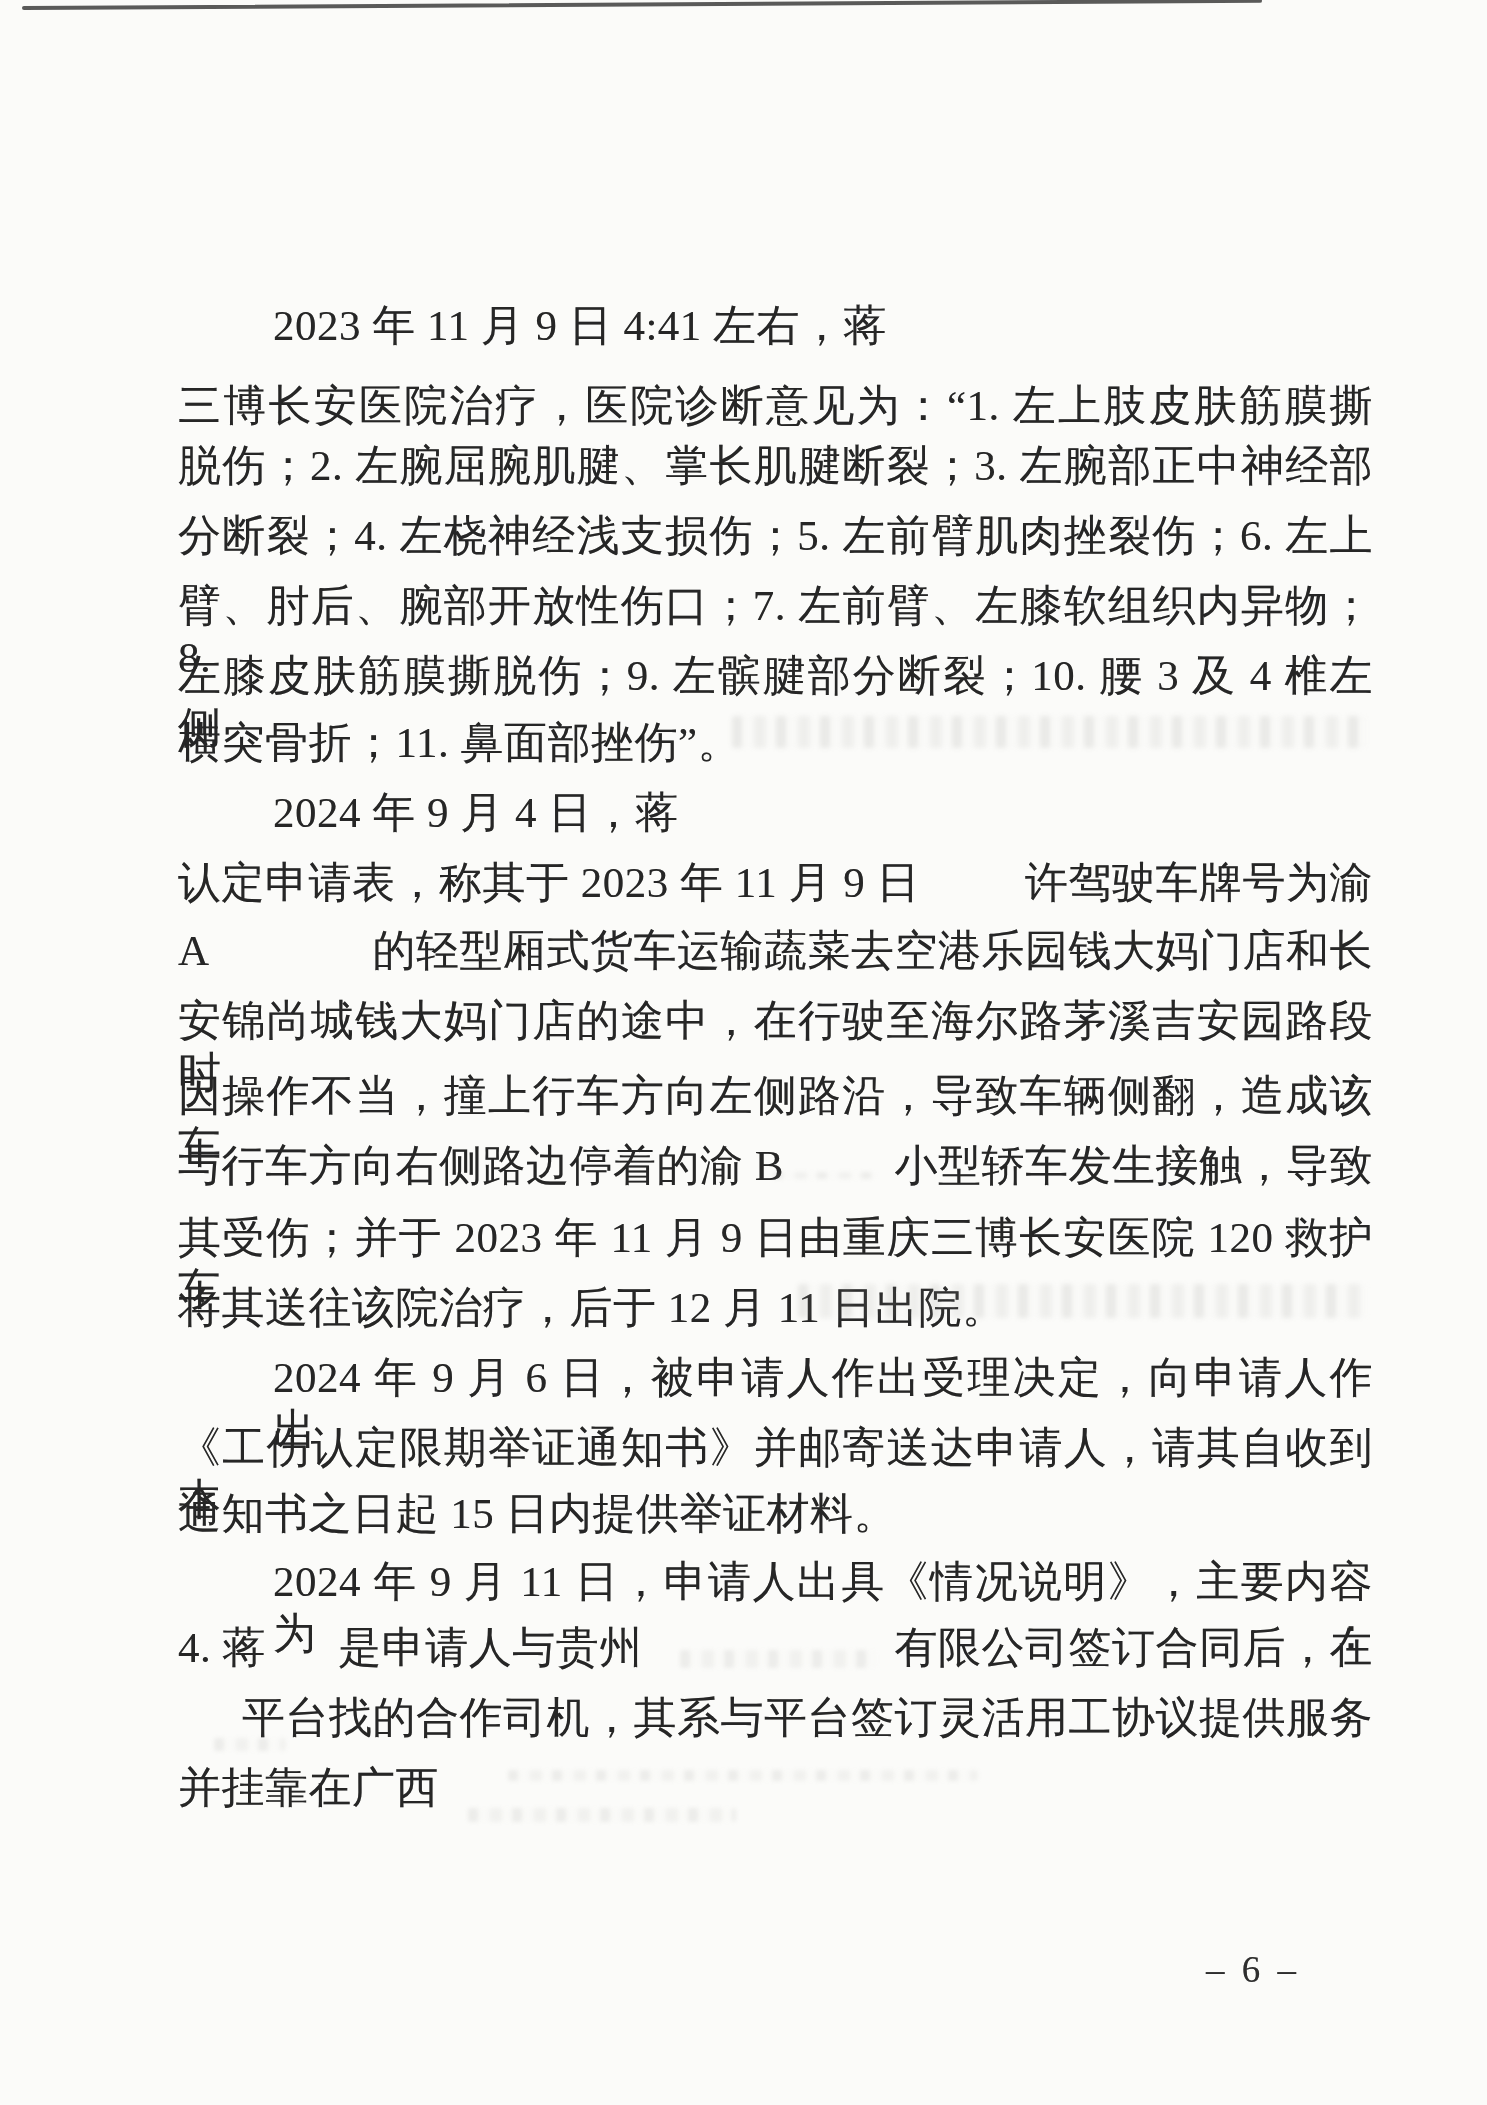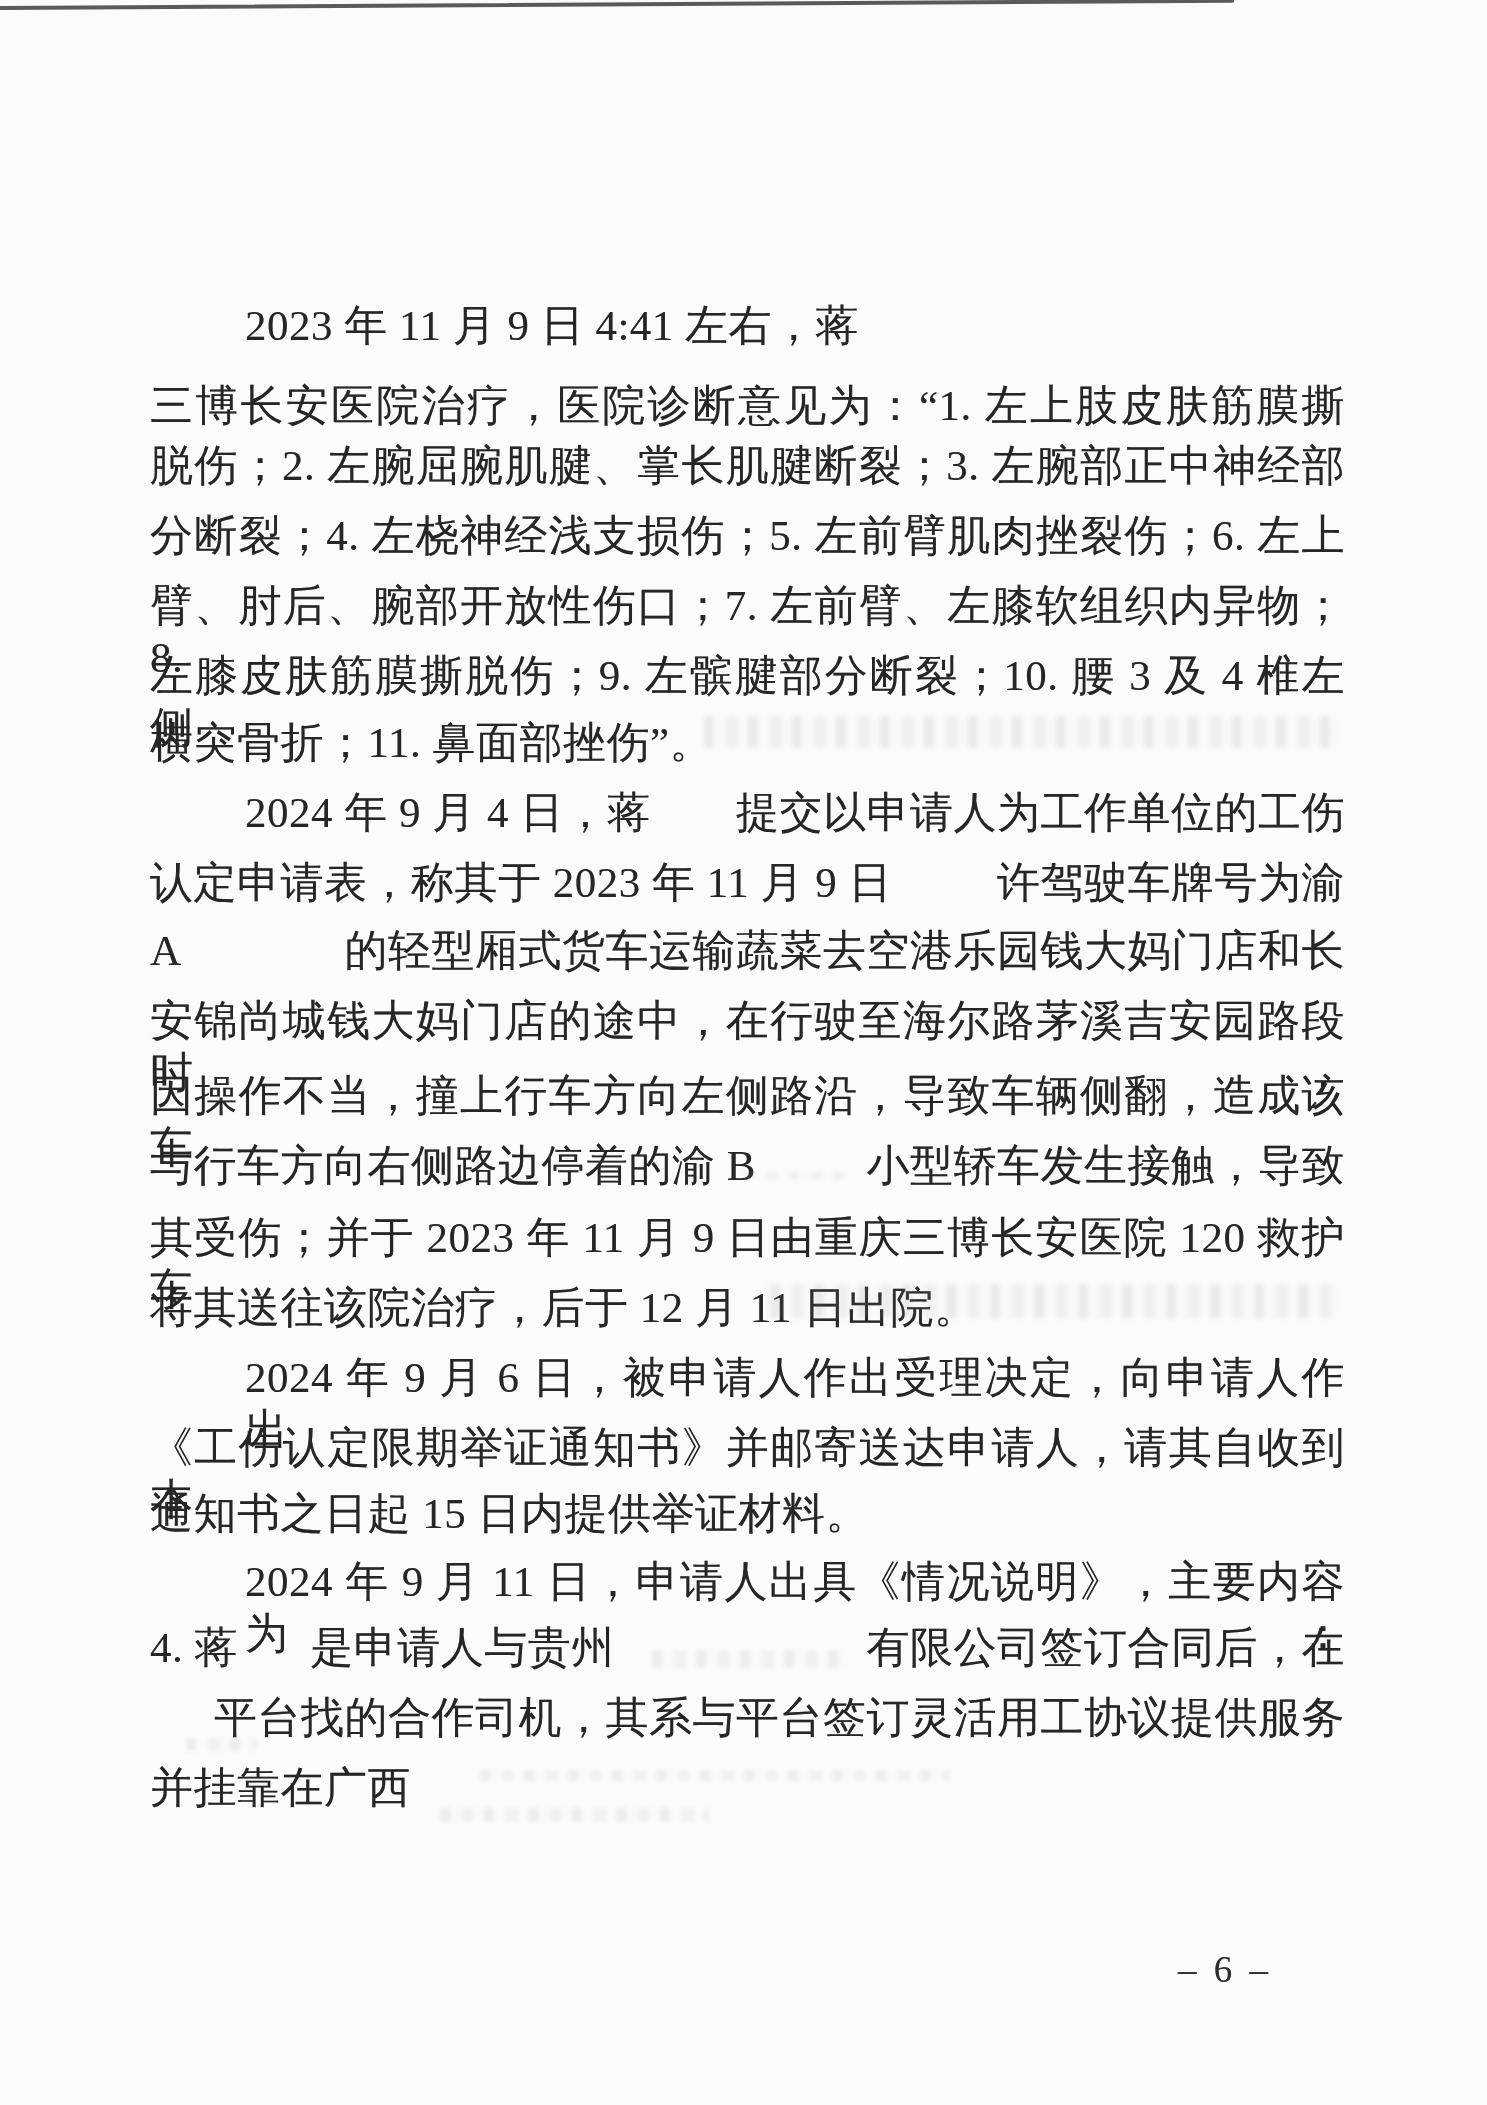--- a/index.html
+++ b/index.html
@@ -3,21 +3,21 @@
 <meta charset="utf-8">
 <style>
   html,body{margin:0;padding:0;}
   body{
     width:1487px;height:2105px;
     background:#fbfbf9;
     font-family:"Liberation Serif","DejaVu Serif",serif;
     position:relative;
     overflow:hidden;
   }
-  .page{position:absolute;inset:0;}
+  .page{position:absolute;inset:0;margin-left:28px;}
   
   .scan-edge{
     position:absolute;top:6px;left:-6px;width:1240px;height:3.5px;
     background:#3d3d3d;transform:rotate(-0.33deg);transform-origin:left center;
     border-radius:2px;opacity:.85;
   }
   
   .tl{
     position:absolute;
     left:150px;width:1195px;height:52px;
@@ -78,21 +78,20 @@
   <div class="tl just" style="top:650px">
     <span>左膝皮肤筋膜撕脱伤；9. 左髌腱部分断裂；10. 腰 3 及 4 椎左侧</span>
   </div>
   <div class="tl leftal" style="top:717px">
     <span>横突骨折；11. 鼻面部挫伤”。</span>
   </div>
 
   <div class="tl indent flexline" style="top:787px">
     <span class="seg">2024 年 9 月 4 日，蒋</span>
     <span class="gap" style="flex-basis:80px"></span>
-    <span class="seg">提交以申请人为工作单位的工伤</span>
   </div>
   <div class="tl flexline" style="top:857px">
     <span class="seg">认定申请表，称其于 2023 年 11 月 9 日</span>
     <span class="gap" style="flex-basis:140px"></span>
     <span class="seg">许驾驶车牌号为渝</span>
   </div>
   <div class="tl flexline" style="top:925px">
     <span class="seg">A</span>
     <span class="gap" style="flex-basis:175px"></span>
     <span class="seg">的轻型厢式货车运输蔬菜去空港乐园钱大妈门店和长</span>

